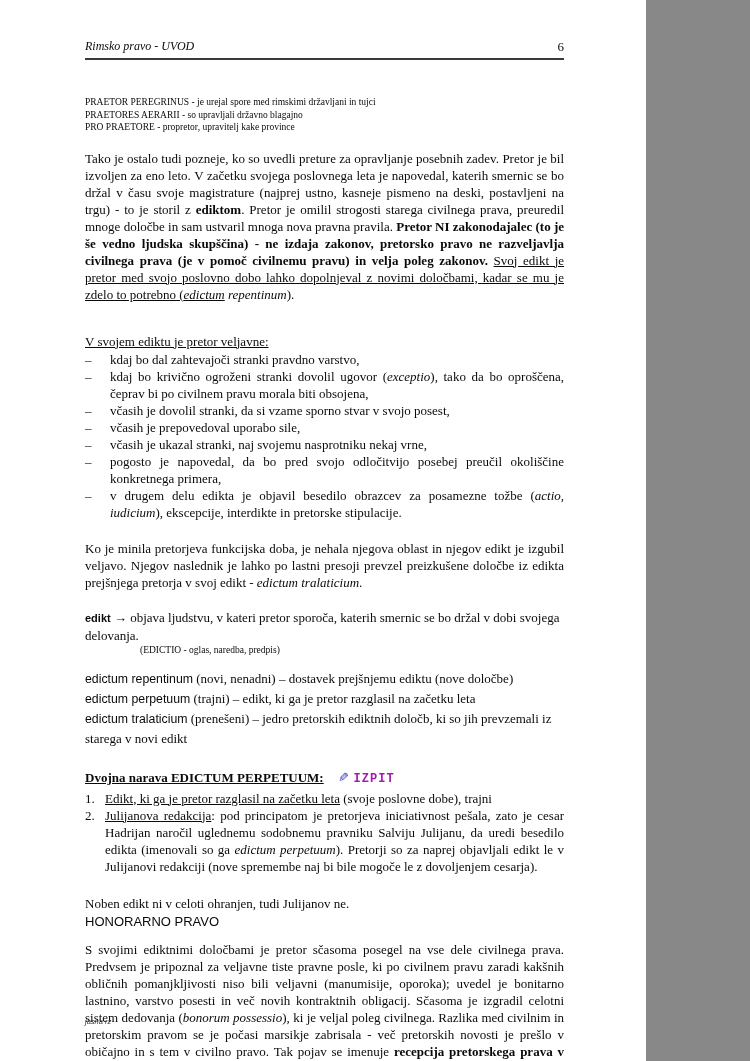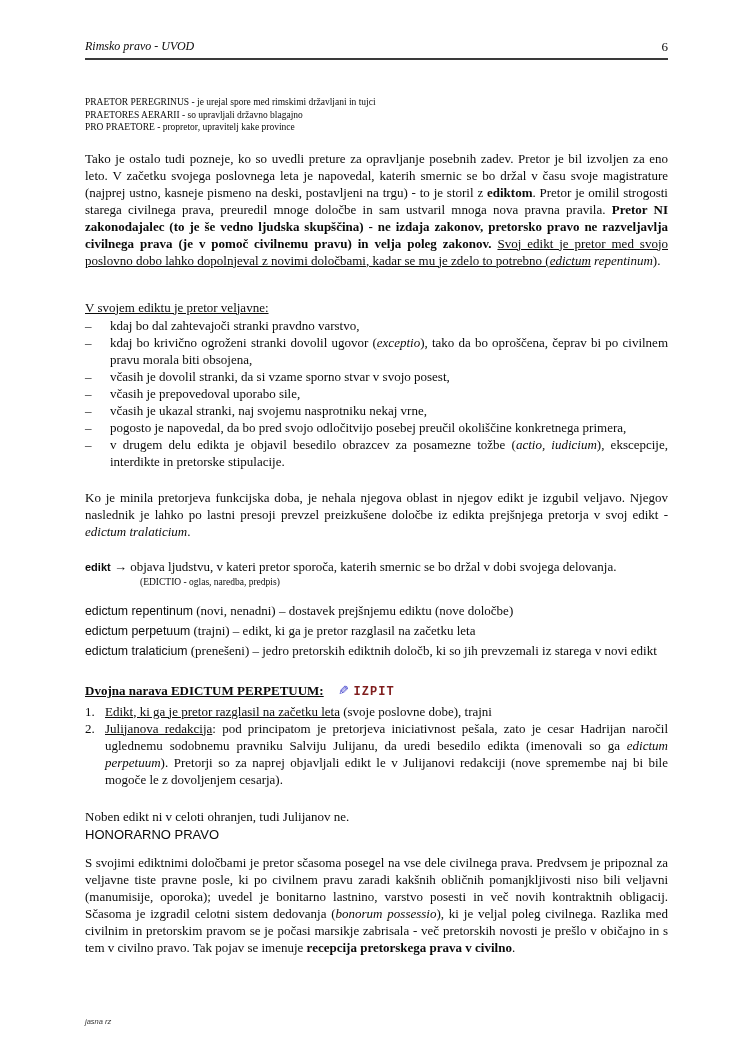--- a/index.html
+++ b/index.html
@@ -1,17 +1,17 @@
 <!DOCTYPE html>
 <html><head>
 <meta charset="utf-8">
 <style>
   html,body{margin:0;padding:0;background:#888;}
   .page{
-    width:750px;height:1061px;background:#fff;position:relative;
+    width:646px;height:1061px;background:#fff;position:relative;
     box-sizing:border-box;padding:38px 82px 0 85px;overflow:hidden;
     font-family:"Liberation Serif",serif;font-size:13px;line-height:17px;color:#0a0a0a;
   }
   .header{display:flex;justify-content:space-between;align-items:flex-end;
     border-bottom:2px solid #3a3a3a;padding-bottom:3px;}
   .header-title{font-style:italic;font-size:12px;}
   .header-page{font-size:13px;}
   .notes{margin-top:36px;font-size:9.5px;line-height:12.5px;}
   .para{margin:0;}
   .justify{text-align:justify;}
@@ -104,21 +104,21 @@
   <div class="defs">
     <div class="def-line"><span class="seg-sans">edictum repentinum</span><span> (novi, nenadni) – dostavek prejšnjemu ediktu (nove določbe)</span></div>
     <div class="def-line"><span class="seg-sans">edictum perpetuum</span><span> (trajni) – edikt, ki ga je pretor razglasil na začetku leta</span></div>
     <div class="def-line"><span class="seg-sans">edictum tralaticium</span><span> (prenešeni) – jedro pretorskih ediktnih določb, ki so jih prevzemali iz starega v novi edikt</span></div>
   </div>
 
   <div class="dvojna-row">
     <span class="dvojna-heading">Dvojna narava EDICTUM PERPETUUM:</span>
     <span class="izpit">
       <span class="pencil" style="color: rgb(52, 52, 200);">✎</span>
-      <span class="izpit-label" style="color: #7f1d1d;">IZPIT</span>
+      <span class="izpit-label" style="color: #a21caf;">IZPIT</span>
     </span>
   </div>
 
   <div class="num-list">
     <div class="num-item">
       <span class="marker">1.</span>
       <div class="item-text"><span class="seg-u">Edikt, ki ga je pretor razglasil na začetku leta</span><span> (svoje poslovne dobe), trajni</span></div>
     </div>
     <div class="num-item">
       <span class="marker">2.</span>

